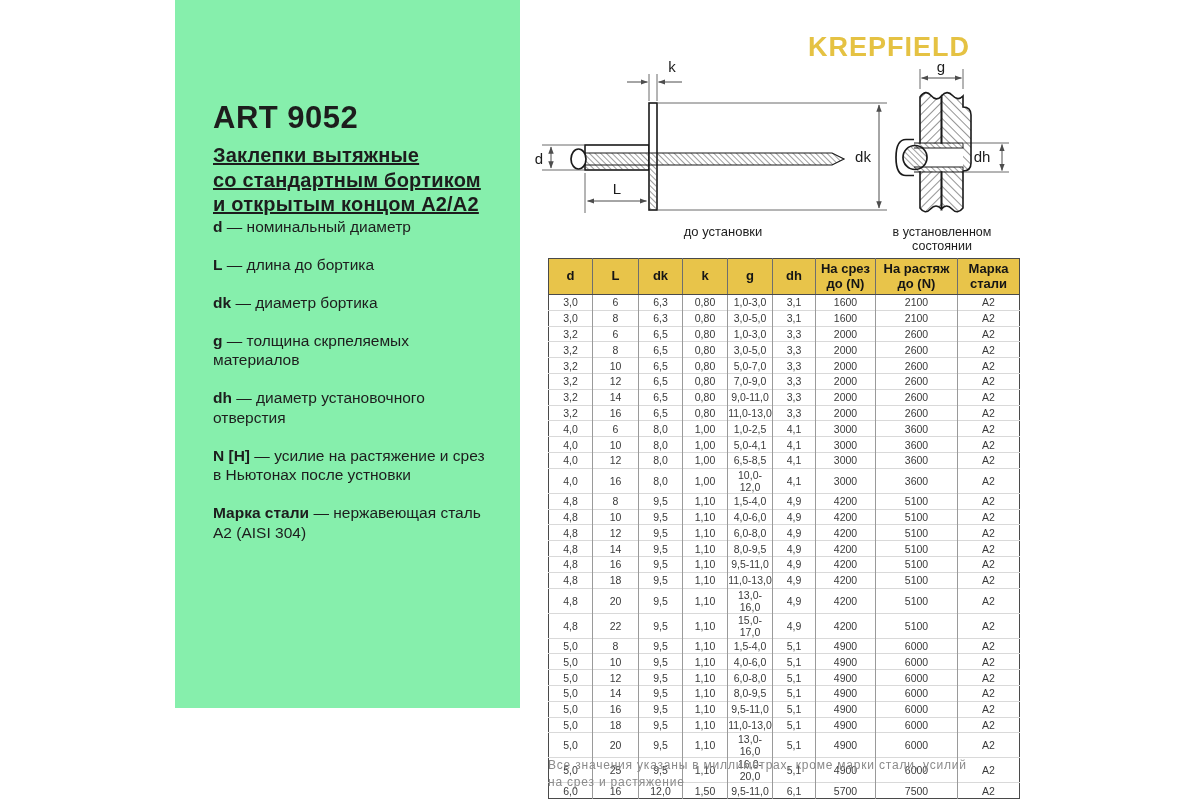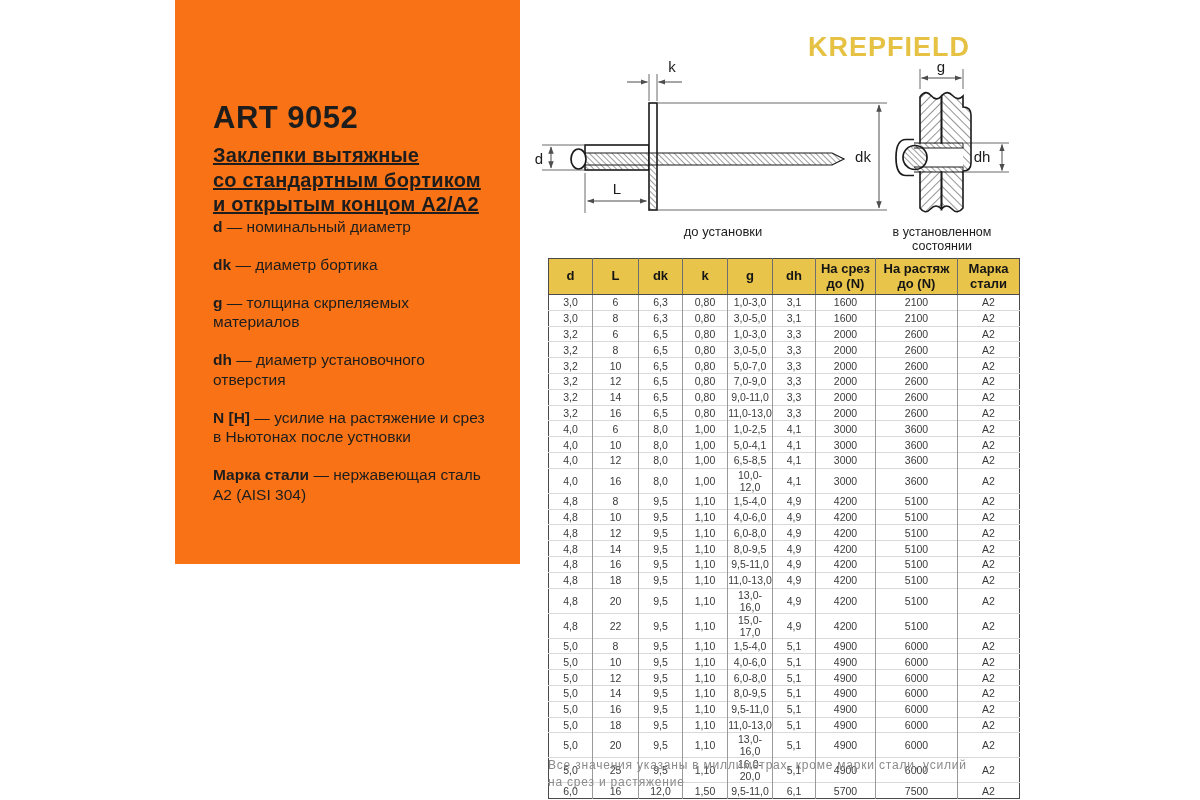--- a/index.html
+++ b/index.html
@@ -4,22 +4,22 @@
 <style>
   html,body{margin:0;padding:0;}
   body{
     width:1200px;height:800px;position:relative;overflow:hidden;
     background:#ffffff;
     font-family:"Liberation Sans", sans-serif;
     color:#1d1d1d;
   }
   
   .panel{
-    position:absolute;left:175px;top:0;width:345px;height:564px;
-    background:#f97316;box-sizing:border-box;
+    position:absolute;left:175px;top:0;width:345px;height:708px;
+    background:#86efac;box-sizing:border-box;
     padding:100px 26px 0 38px;
   }
   .art-title{
     font-size:31px;font-weight:800;letter-spacing:.5px;margin:0 0 7px 0;
   }
   .subtitle-line{
     font-size:20px;font-weight:700;line-height:24.5px;letter-spacing:.2px;text-decoration:underline;
   }
   .legend{width:280px;}
   .legend-item{
@@ -73,20 +73,21 @@
 
 <div class="panel">
   <h1 class="art-title">ART 9052</h1>
   <div>
     <div class="subtitle-line">Заклепки вытяжные</div>
     <div class="subtitle-line">со стандартным бортиком</div>
     <div class="subtitle-line">и открытым концом А2/А2</div>
   </div>
   <div class="legend">
     <div class="legend-item"><span class="term">d</span> <span>— номинальный диаметр</span></div>
+    <div class="legend-item"><span class="term">L</span> <span>— длина до бортика</span></div>
     <div class="legend-item"><span class="term">dk</span> <span>— диаметр бортика</span></div>
     <div class="legend-item"><span class="term">g</span> <span>— толщина скрпеляемых материалов</span></div>
     <div class="legend-item"><span class="term">dh</span> <span>— диаметр установочного отверстия</span></div>
     <div class="legend-item"><span class="term">N [H]</span> <span>— усилие на растяжение и срез в Ньютонах после устновки</span></div>
     <div class="legend-item"><span class="term">Марка стали</span> <span>— нержавеющая сталь А2 (AISI 304)</span></div>
   </div>
 </div>
 
 <div class="logo">KREPFIELD</div>
 

